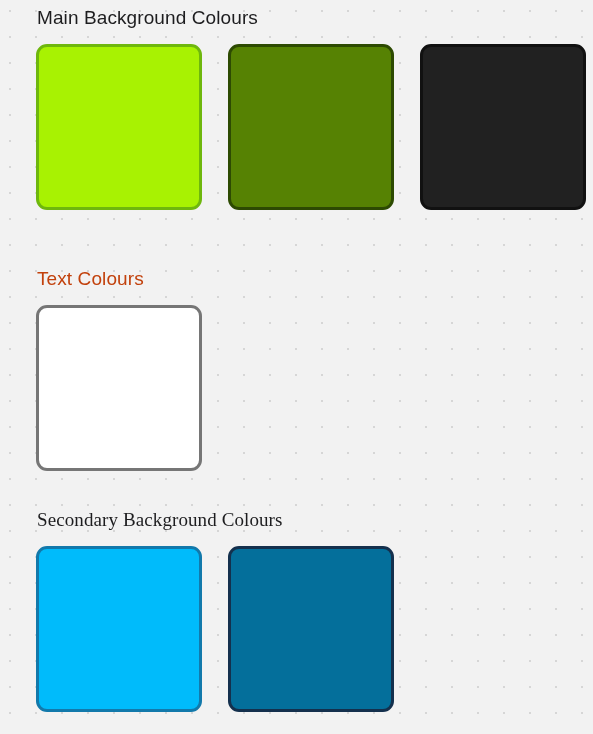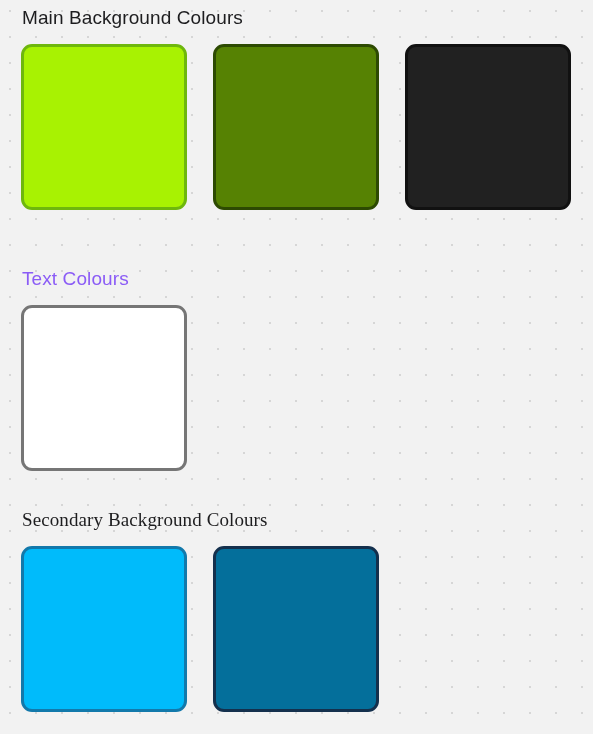--- a/index.html
+++ b/index.html
@@ -22,21 +22,21 @@
 
   .page {
     position: relative;
     width: 593px;
     height: 734px;
     box-sizing: border-box;
   }
 
   .section {
     position: absolute;
-    left: 0;
+    left: 15px;
     width: 490px;
   }
 
   .section-title {
     font-size: 19px;
     font-weight: 400;
     color: #1d1d1f;
     letter-spacing: 0.1px;
     line-height: 24px;
     margin: 0 0 0 22px;
@@ -77,21 +77,21 @@
     <h2 class="section-title" style="color: rgb(29, 29, 31);">Main Background Colours</h2>
     <div class="title-gap"></div>
     <div class="swatch-row">
       <div class="swatch" style="background-color: rgb(168, 242, 2); border-color: rgb(110, 183, 13);"></div>
       <div class="swatch" style="background-color: rgb(86, 130, 3); border-color: rgb(45, 74, 2);"></div>
       <div class="swatch" style="background-color: rgb(33, 33, 33); border-color: rgb(17, 17, 17);"></div>
     </div>
   </div>
 
   <div class="section" id="block-text">
-    <h2 class="section-title" style="color: #8b5cf6;">Text Colours</h2>
+    <h2 class="section-title" style="color: #c2410c;">Text Colours</h2>
     <div class="title-gap"></div>
     <div class="swatch-row">
       <div class="swatch" style="background-color: rgb(255, 255, 255); border-color: rgb(118, 118, 118);"></div>
     </div>
   </div>
 
   <div class="section" id="block-secondary">
     <h2 class="section-title" style="color: rgb(29, 29, 31); font-family: Liberation Serif, serif;">Secondary Background Colours</h2>
     <div class="title-gap"></div>
     <div class="swatch-row">

